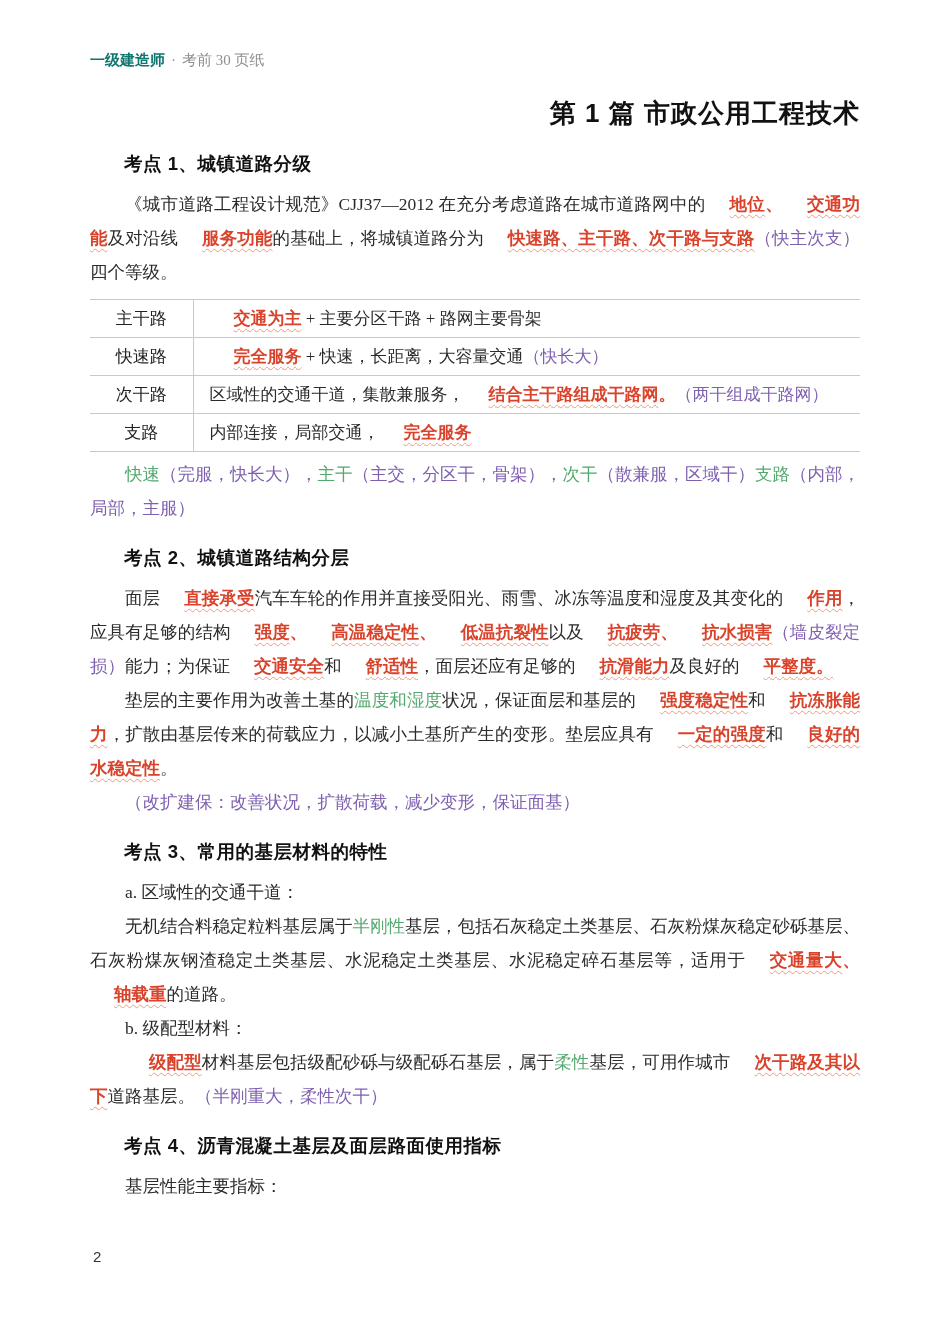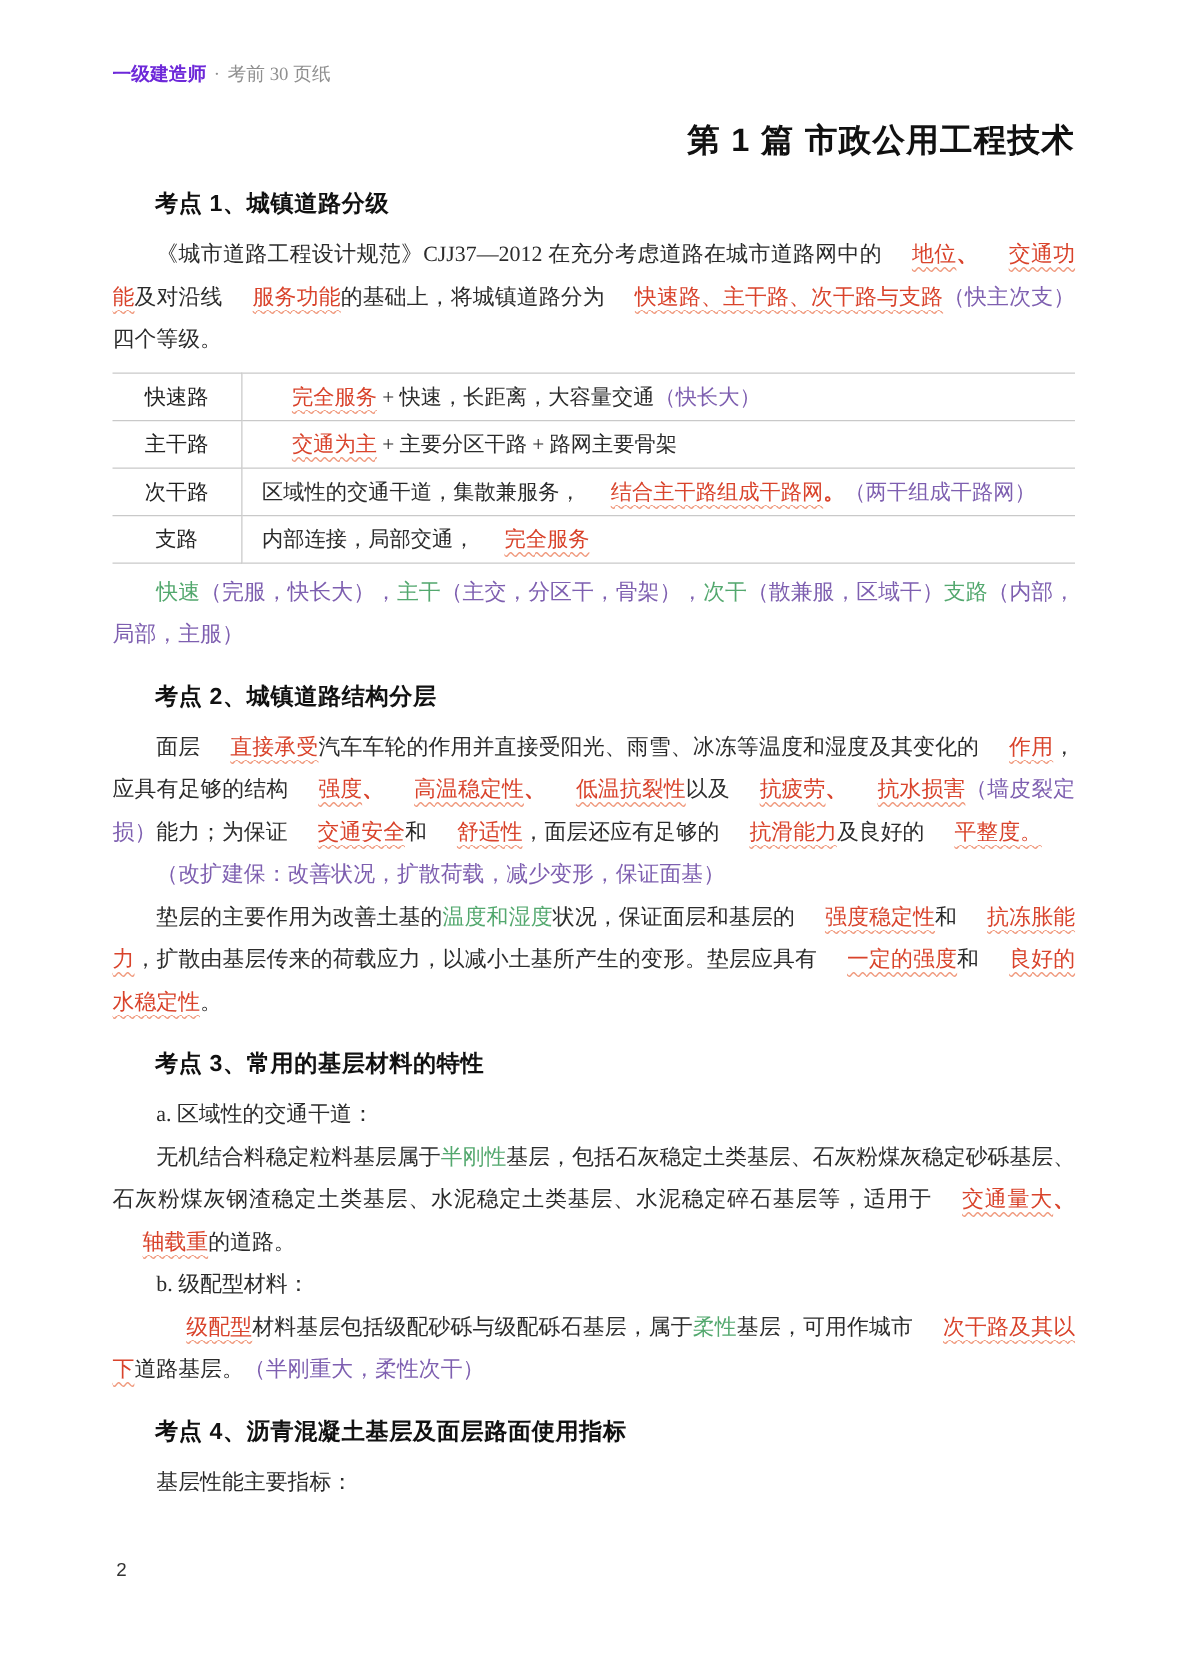--- a/index.html
+++ b/index.html
@@ -8,21 +8,21 @@
   }
   *{box-sizing:border-box;}
   html,body{margin:0;padding:0;}
   body{
     width:950px;height:1333px;background:#ffffff;position:relative;overflow:hidden;
     font-family:"Liberation Serif","DejaVu Serif",serif;color:var(--ink);
   }
   .page{padding:50px 90px 0 90px;position:relative;height:100%;}
   
   .header{font-size:15px;line-height:20px;margin-bottom:24px;}
-  .brand{font-family:Liberation Mono, monospace;font-weight:bold;color:#6d28d9;}
+  .brand{font-family:Liberation Mono, monospace;font-weight:bold;color:#0f766e;}
   .dot{color:#8f8f8f;margin:0 6px;}
   .sub{color:#8f8f8f;}
   
   .title{
     font-family:"Liberation Sans","DejaVu Sans",sans-serif;
     font-size:26px;font-weight:bold;color:#111;text-align:right;
     margin:18px 0 6px 0;letter-spacing:1px;
   }
   
   h2{
@@ -30,21 +30,21 @@
     font-size:18.5px;font-weight:bold;color:#111;
     margin:20px 0 11px 0;padding-left:34px;letter-spacing:0.5px;
   }
   
   .para{
     font-size:17.5px;line-height:34px;margin:0;text-align:justify;
     text-indent:2em;color:var(--ink);
   }
   
   .hl-red{
-    color:var(--red);font-weight:normal;
+    color:var(--red);font-weight:bold;
     text-decoration-line:underline;text-decoration-style:wavy;
     text-decoration-color:var(--red-under);text-decoration-thickness:1px;
     text-underline-offset:4px;
     padding-left:24px;
   }
   .hl-red-plain{color:var(--red);font-weight:bold;}
   .hl-green{color:var(--green);}
   .hl-purple{color:var(--purple);margin-top:32px;}
   
   .road-table{
@@ -77,46 +77,46 @@
 
   <h1 class="title">第 1 篇 市政公用工程技术</h1>
 
   <section>
     <h2>考点 1、城镇道路分级</h2>
     <p class="para"><span>《城市道路工程设计规范》CJJ37—2012 在充分考虑道路在城市道路网中的</span><span class="hl-red">地位</span><span class="hl-red-plain">、</span><span class="hl-red">交通功能</span><span>及对沿线</span><span class="hl-red">服务功能</span><span>的基础上，将城镇道路分为</span><span class="hl-red">快速路、主干路、次干路与支路</span><span class="hl-purple">（快主次支）</span><span>四个等级。</span></p>
 
     <table class="road-table">
       <tbody>
         <tr>
+          <td class="lbl">主干路</td>
+          <td class="desc"><span class="hl-red">交通为主</span><span> + 主要分区干路 + 路网主要骨架</span></td>
+        </tr>
+        <tr>
           <td class="lbl">快速路</td>
           <td class="desc"><span class="hl-red">完全服务</span><span> + 快速，长距离，大容量交通</span><span class="hl-purple">（快长大）</span></td>
-        </tr>
-        <tr>
-          <td class="lbl">主干路</td>
-          <td class="desc"><span class="hl-red">交通为主</span><span> + 主要分区干路 + 路网主要骨架</span></td>
         </tr>
         <tr>
           <td class="lbl">次干路</td>
           <td class="desc"><span>区域性的交通干道，集散兼服务，</span><span class="hl-red">结合主干路组成干路网</span><span class="hl-red-plain">。</span><span class="hl-purple">（两干组成干路网）</span></td>
         </tr>
         <tr>
           <td class="lbl">支路</td>
           <td class="desc"><span>内部连接，局部交通，</span><span class="hl-red">完全服务</span></td>
         </tr>
       </tbody>
     </table>
 
     <p class="para"><span class="hl-green">快速</span><span class="hl-purple">（完服，快长大），</span><span class="hl-green">主干</span><span class="hl-purple">（主交，分区干，骨架），</span><span class="hl-green">次干</span><span class="hl-purple">（散兼服，区域干）</span><span class="hl-green">支路</span><span class="hl-purple">（内部，局部，主服）</span></p>
   </section>
 
   <section>
     <h2>考点 2、城镇道路结构分层</h2>
     <p class="para"><span>面层</span><span class="hl-red">直接承受</span><span>汽车车轮的作用并直接受阳光、雨雪、冰冻等温度和湿度及其变化的</span><span class="hl-red">作用</span><span>，应具有足够的结构</span><span class="hl-red">强度</span><span class="hl-red-plain">、</span><span class="hl-red">高温稳定性</span><span class="hl-red-plain">、</span><span class="hl-red">低温抗裂性</span><span>以及</span><span class="hl-red">抗疲劳</span><span class="hl-red-plain">、</span><span class="hl-red">抗水损害</span><span class="hl-purple">（墙皮裂定损）</span><span>能力；为保证</span><span class="hl-red">交通安全</span><span>和</span><span class="hl-red">舒适性</span><span>，面层还应有足够的</span><span class="hl-red">抗滑能力</span><span>及良好的</span><span class="hl-red">平整度。</span></p>
+    <p class="para"><span>垫层的主要作用为改善土基的</span><span class="hl-green">温度和湿度</span><span>状况，保证面层和基层的</span><span class="hl-red">强度稳定性</span><span>和</span><span class="hl-red">抗冻胀能力</span><span>，扩散由基层传来的荷载应力，以减小土基所产生的变形。垫层应具有</span><span class="hl-red">一定的强度</span><span>和</span><span class="hl-red">良好的水稳定性</span><span>。</span></p>
     <p class="para"><span class="hl-purple">（改扩建保：改善状况，扩散荷载，减少变形，保证面基）</span></p>
-    <p class="para"><span>垫层的主要作用为改善土基的</span><span class="hl-green">温度和湿度</span><span>状况，保证面层和基层的</span><span class="hl-red">强度稳定性</span><span>和</span><span class="hl-red">抗冻胀能力</span><span>，扩散由基层传来的荷载应力，以减小土基所产生的变形。垫层应具有</span><span class="hl-red">一定的强度</span><span>和</span><span class="hl-red">良好的水稳定性</span><span>。</span></p>
   </section>
 
   <section>
     <h2>考点 3、常用的基层材料的特性</h2>
     <p class="para">a. 区域性的交通干道：</p>
     <p class="para"><span>无机结合料稳定粒料基层属于</span><span class="hl-green">半刚性</span><span>基层，包括石灰稳定土类基层、石灰粉煤灰稳定砂砾基层、石灰粉煤灰钢渣稳定土类基层、水泥稳定土类基层、水泥稳定碎石基层等，适用于</span><span class="hl-red">交通量大</span><span class="hl-red-plain">、</span><span class="hl-red">轴载重</span><span>的道路。</span></p>
     <p class="para">b. 级配型材料：</p>
     <p class="para"><span class="hl-red">级配型</span><span>材料基层包括级配砂砾与级配砾石基层，属于</span><span class="hl-green">柔性</span><span>基层，可用作城市</span><span class="hl-red">次干路及其以下</span><span>道路基层。</span><span class="hl-purple">（半刚重大，柔性次干）</span></p>
   </section>
 

